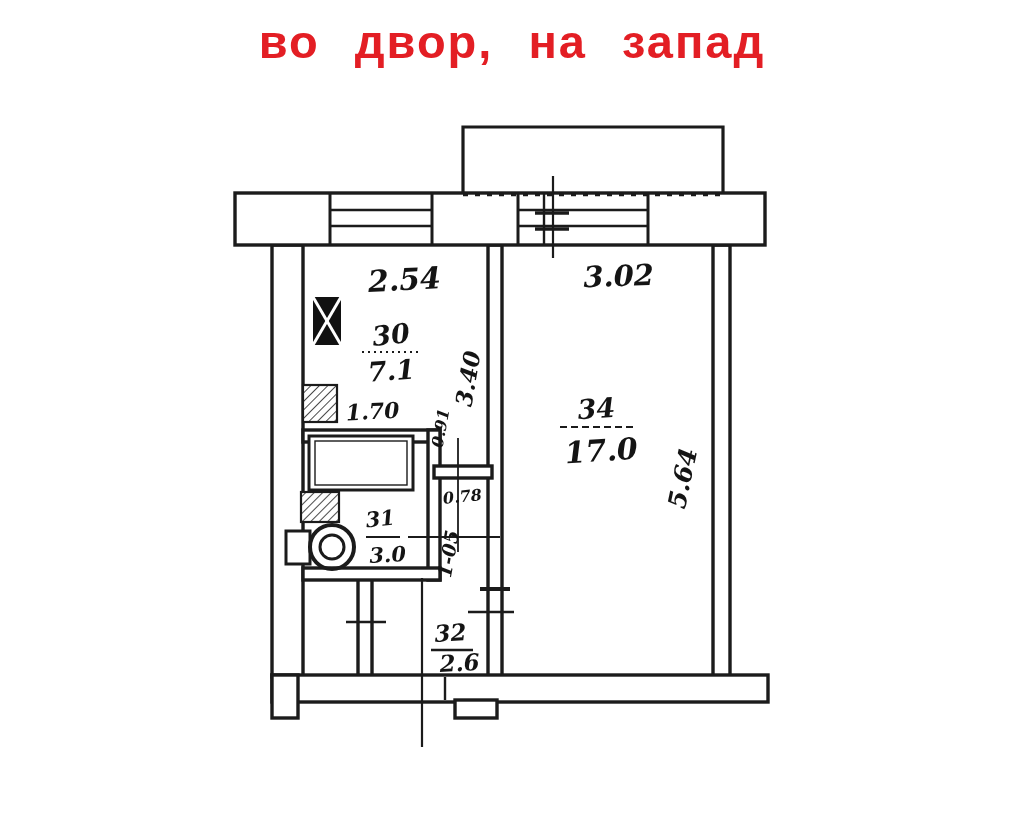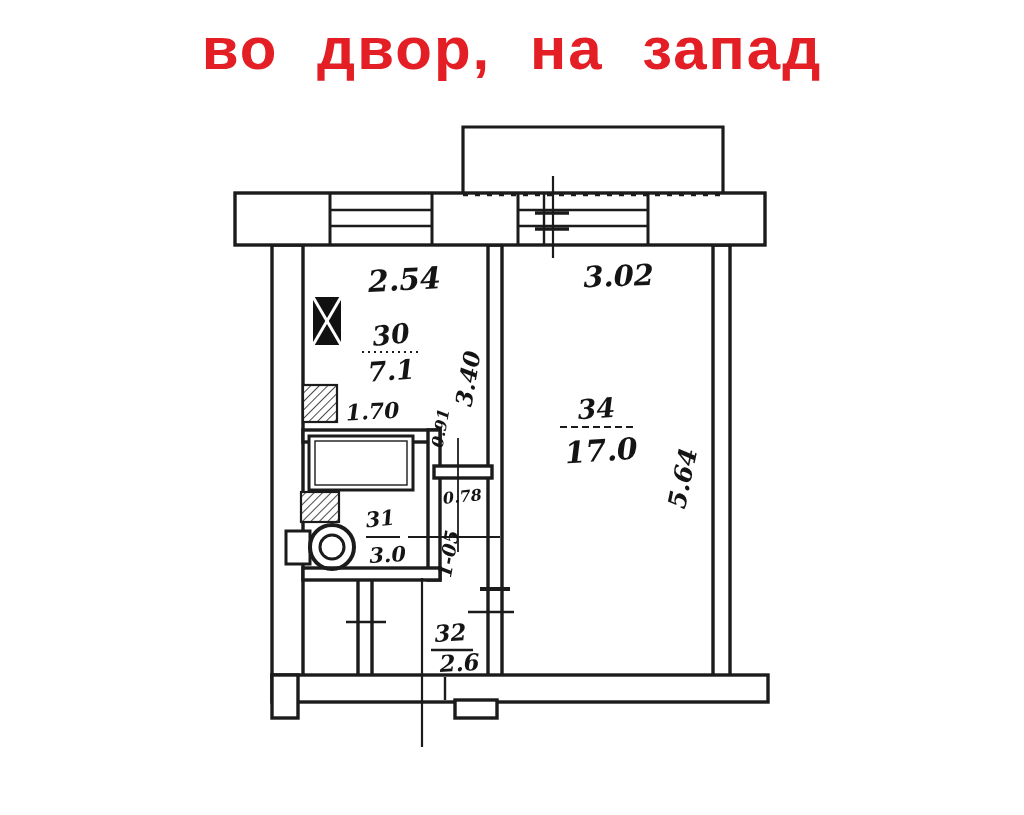--- a/index.html
+++ b/index.html
@@ -1,19 +1,19 @@
 <!DOCTYPE html>
 <html><head>
 <meta charset="utf-8">
 <style>
   html,body{margin:0;padding:0;background:#ffffff;}
   #page{position:relative;width:1024px;height:815px;background:#ffffff;overflow:hidden;
         font-family:"Liberation Sans",sans-serif;}
   #title{position:absolute;left:0;top:14px;width:1024px;text-align:center;
-         color:#e31e24;font-weight:bold;font-size:60px;letter-spacing:2px;word-spacing:20px;
+         color:#e31e24;font-weight:bold;font-size:47px;letter-spacing:2px;word-spacing:20px;
          font-family:"Liberation Sans",sans-serif;}
   svg{position:absolute;left:0;top:0;}
   .ink{stroke:#1b1b1b;fill:none;}
   .wall{stroke:#1b1b1b;fill:#ffffff;stroke-width:3.4;}
   .thin{stroke:#1b1b1b;stroke-width:1.8;fill:none;}
   .fix{stroke:#1b1b1b;fill:#ffffff;}
   .hand{font-family:"DejaVu Serif",serif;font-style:italic;fill:#141414;font-weight:bold;}
 </style>
 </head>
 <body>

